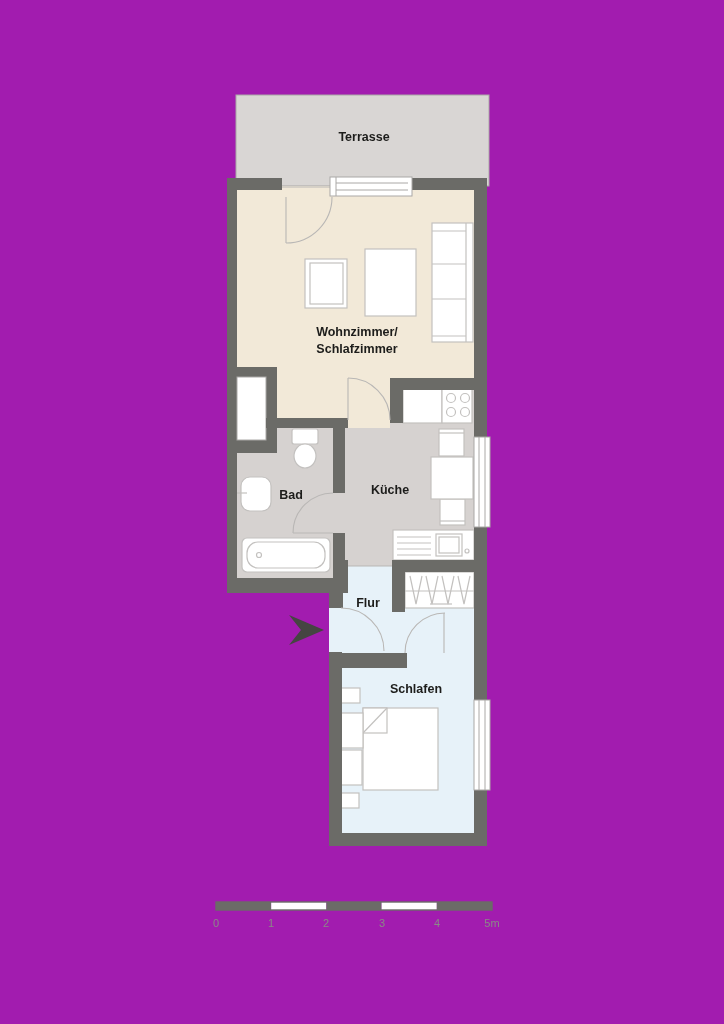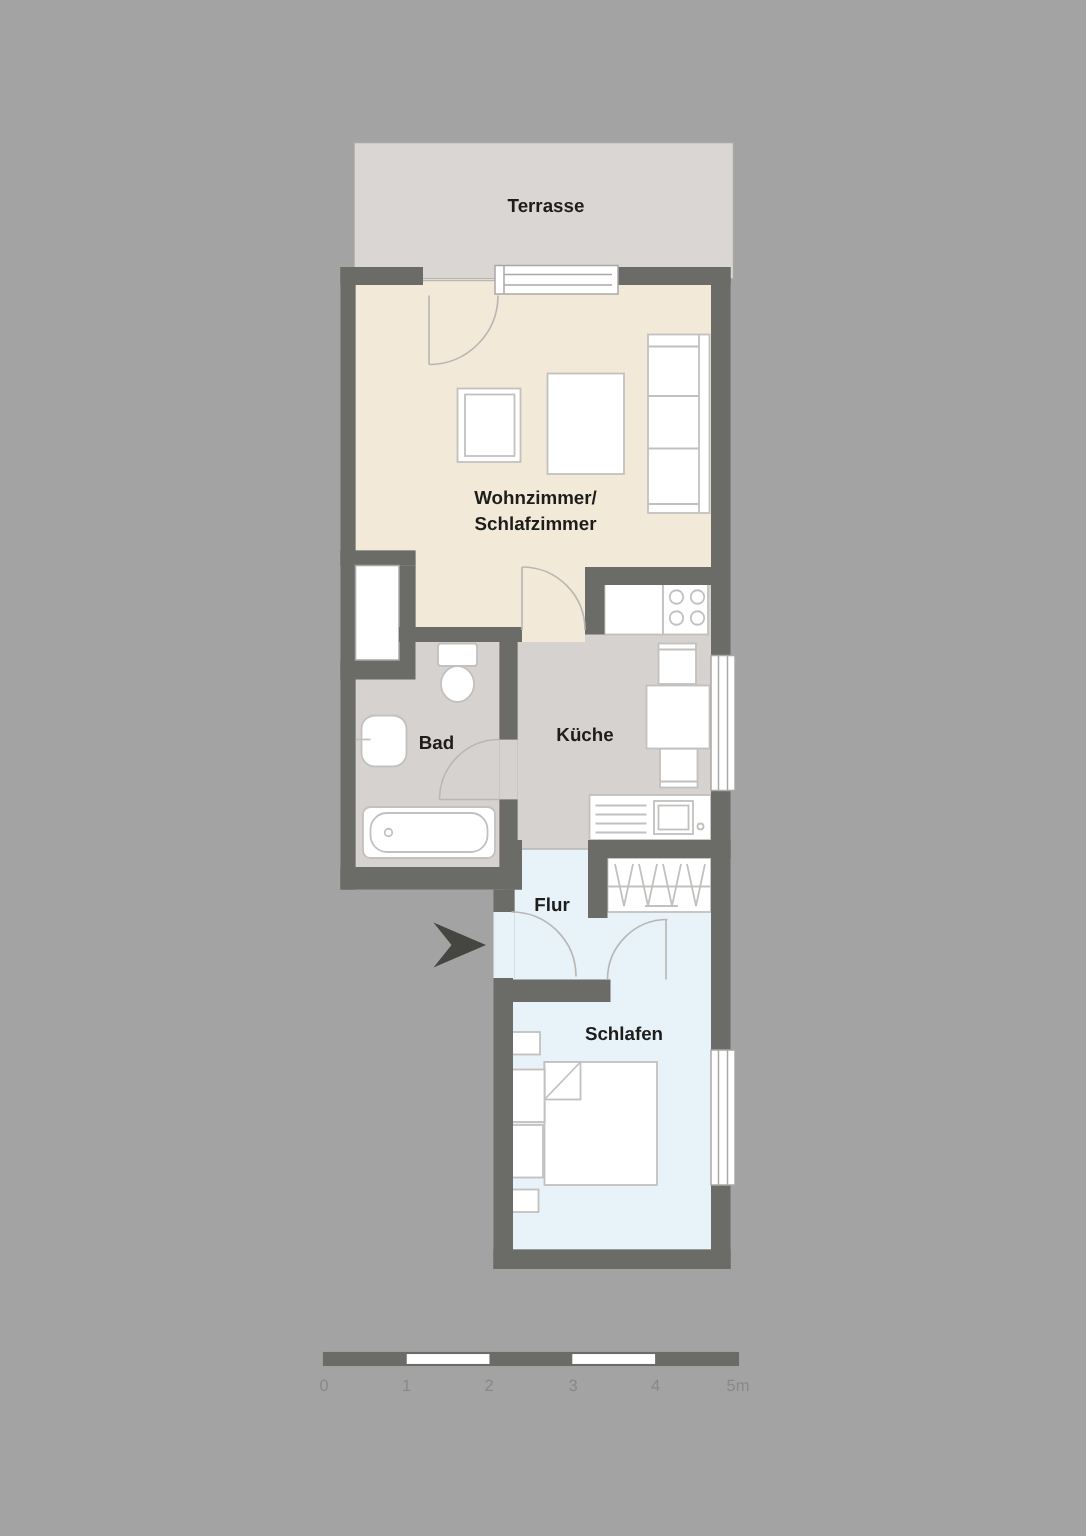--- a/index.html
+++ b/index.html
@@ -1,16 +1,16 @@
 <!DOCTYPE html>
 <html style="--wall: #6b6b67; --terrace: #d9d6d4; --living: #f2e9d8; --wet: #d6d2d0; --sleep: #e7f2f9; --furnitureStroke: #c3c1bf; --windowStroke: #aaa8a6; --floorLine: #b9b7b5; --text: #1d1d1b; --scaleText: #8b8987; --arrow: #454542;"><head>
 <meta charset="utf-8">
 <style>
   html,body{margin:0;padding:0;background:#ffffff;}
-  .stage{position:relative;width:724px;height:1024px;background:#a3a3a3;overflow:hidden;}
+  .stage{position:relative;width:724px;height:1024px;background:#a21caf;overflow:hidden;}
   svg{display:block;}
   .wall{fill:var(--wall);}
   .terrace{fill:var(--terrace);stroke:var(--windowStroke);stroke-width:1;}
   .floor-living{fill:var(--living);}
   .floor-wet{fill:var(--wet);}
   .floor-sleep{fill:var(--sleep);}
   .furn{fill:#ffffff;stroke:var(--furnitureStroke);stroke-width:1.2;}
   .furn-line{fill:none;stroke:var(--furnitureStroke);stroke-width:1.2;}
   .win{fill:#ffffff;stroke:var(--windowStroke);stroke-width:1;}
   .win-line{fill:none;stroke:var(--windowStroke);stroke-width:1;}

